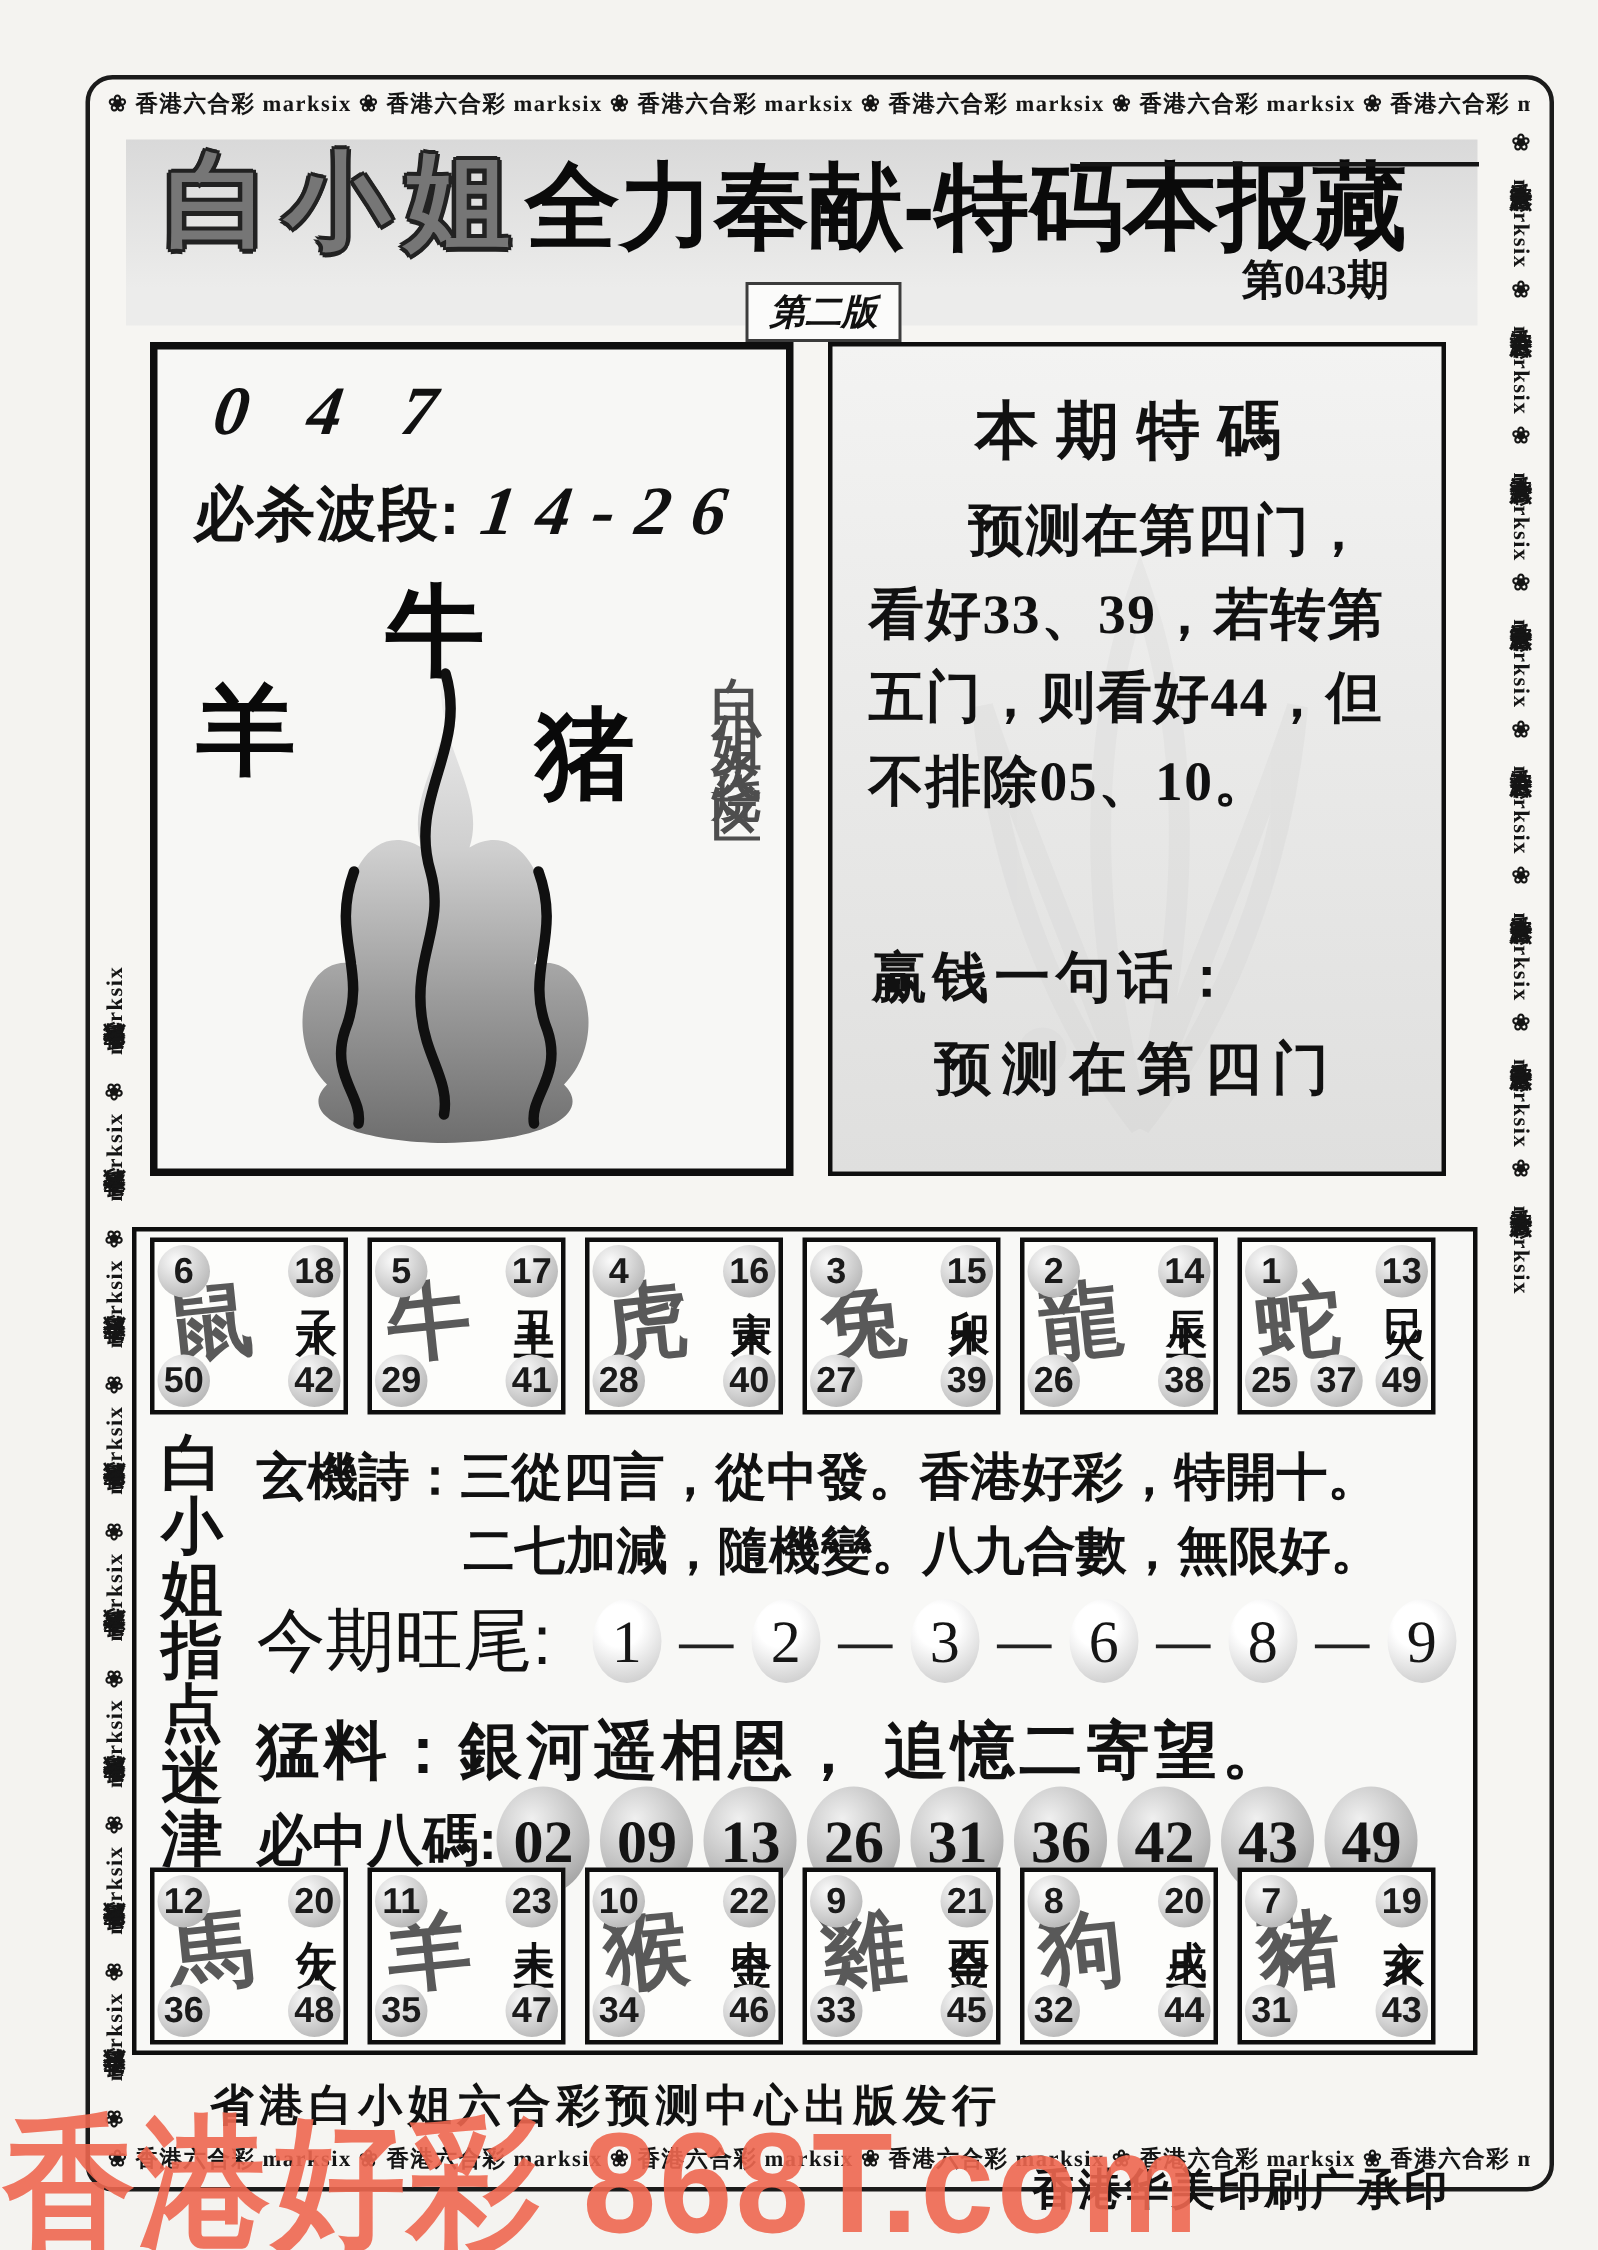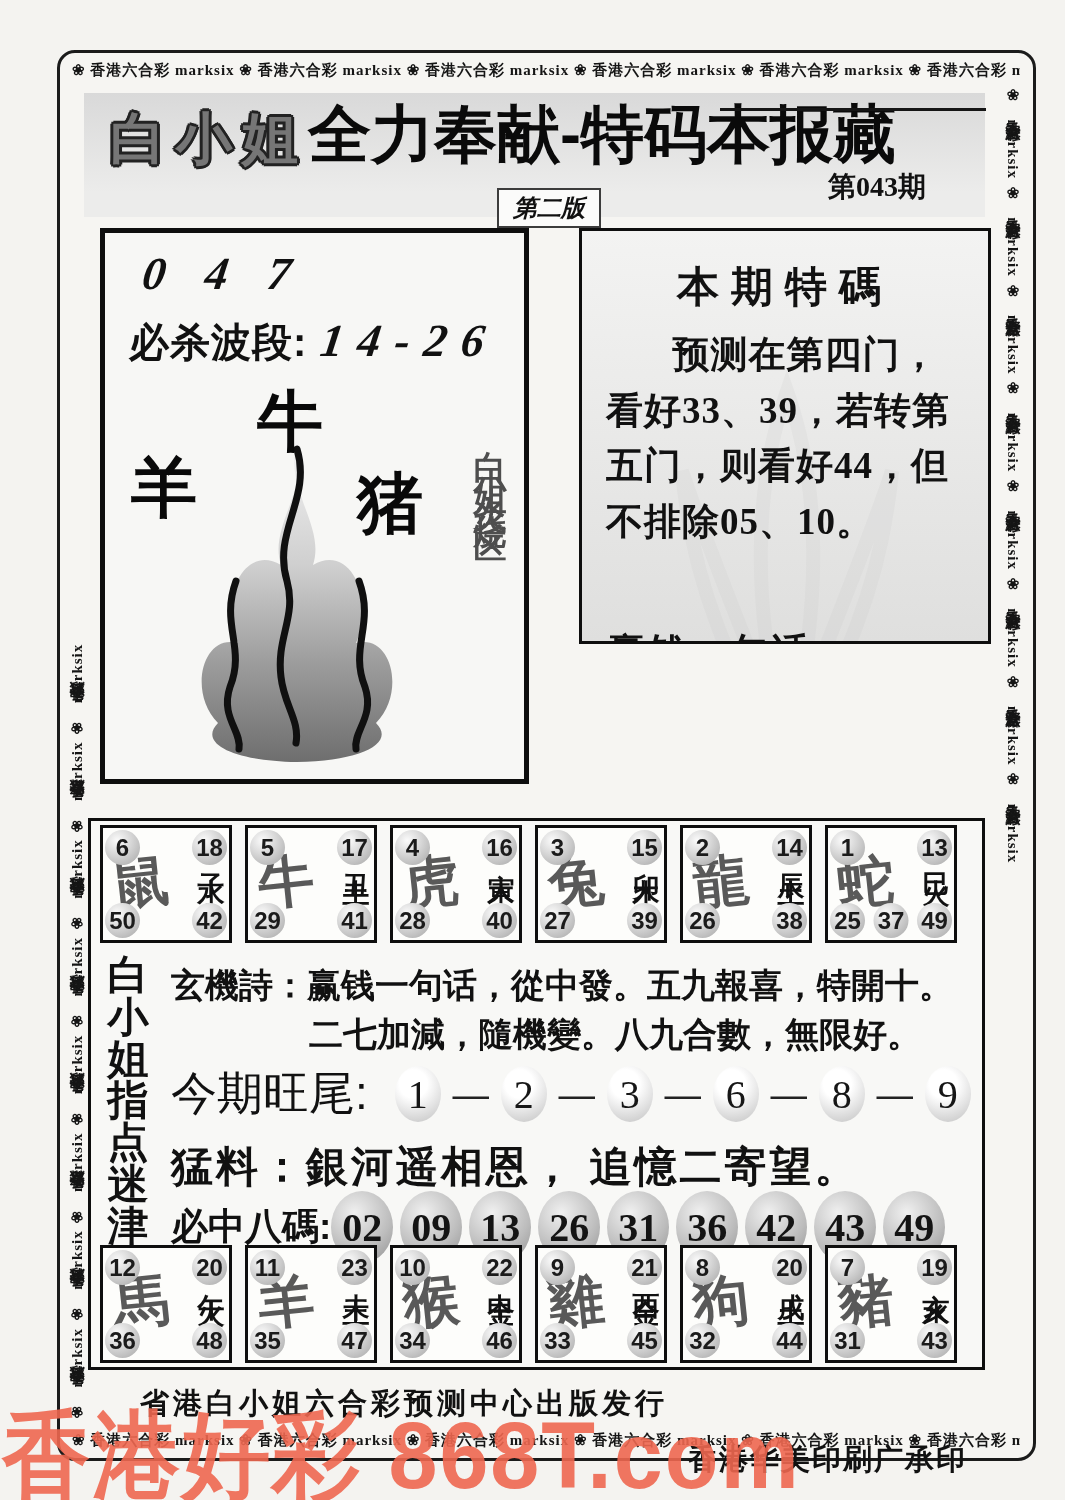--- a/index.html
+++ b/index.html
@@ -24,21 +24,21 @@
   .band-left{left:61px;top:86px;width:26px;height:1335px;writing-mode:vertical-lr;transform:rotate(180deg);}
   .band-right{left:1003px;top:86px;width:26px;height:1335px;writing-mode:vertical-lr;}
 
   
   .masthead{
     position:absolute;left:84px;top:93px;width:901px;height:124px;
     background:linear-gradient(180deg,#d9d9d9,#ececeb 80%);
   }
   .title-row{position:absolute;left:26px;top:8px;display:flex;align-items:flex-end;white-space:nowrap;}
   .brand{
-    font-size:56px;font-weight:900;color:#767676;letter-spacing:10px;line-height:1;
+    font-size:70px;font-weight:900;color:#767676;letter-spacing:10px;line-height:1;
     text-shadow:3px 0 #222,-3px 0 #222,0 3px #222,0 -3px #222,2px 2px #222,-2px -2px #222,2px -2px #222,-2px 2px #222;
     font-family:"Liberation Serif",serif;
   }
   .main-title{font-size:63px;font-weight:900;color:#0a0a0a;letter-spacing:0px;line-height:1.05;font-family:"Liberation Sans",sans-serif;}
   .header-rule{position:absolute;left:720px;top:108px;width:266px;height:3px;background:#151515;z-index:4;}
   .issue{position:absolute;left:828px;top:168px;font-size:28px;font-weight:700;z-index:4;}
   .edition-badge{
     position:absolute;left:497px;top:188px;z-index:4;background:#fbfbfa;
     border:2px solid #3c3c3c;padding:2px 14px;font-size:24px;font-weight:700;font-style:italic;
   }
@@ -56,21 +56,21 @@
   .char-niu{left:152px;top:156px;}
   .char-yang{left:26px;top:222px;}
   .char-zhu{left:252px;top:238px;}
   .burn-label{
     position:absolute;right:12px;top:192px;writing-mode:vertical-rl;
     font-size:33px;font-weight:700;color:#4e4e4e;letter-spacing:16px;
   }
 
   
   .special-box{
-    position:absolute;left:579px;top:228px;width:412px;height:416px;
+    position:absolute;left:552px;top:228px;width:412px;height:556px;
     border:3px solid #0e0e0e;box-sizing:border-box;
     background:linear-gradient(180deg,#f3f3f2,#dfdfde);overflow:hidden;
   }
   .motif-svg{position:absolute;left:20px;top:120px;width:370px;height:430px;opacity:.35;}
   .special-title{position:absolute;top:28px;width:100%;text-align:center;font-size:42px;font-weight:800;letter-spacing:12px;}
   .special-body{position:absolute;top:96px;left:24px;width:364px;font-size:37px;line-height:1.5;font-weight:600;text-indent:1.8em;letter-spacing:1px;}
   .slogan-label{position:absolute;top:396px;left:26px;font-size:37px;font-weight:900;letter-spacing:4px;}
   .slogan-text{position:absolute;top:456px;width:100%;text-align:center;font-size:38px;font-weight:900;letter-spacing:7px;}
 
   
@@ -252,21 +252,21 @@
       <div>白</div>
       <div>小</div>
       <div>姐</div>
       <div>指</div>
       <div>点</div>
       <div>迷</div>
       <div>津</div>
     </div>
 
   <div class="xuanji">
-    <div><span>玄機詩：</span><span>赢钱一句话，從中發。五九報喜，特開十。</span></div>
+    <div><span>玄機詩：</span><span>三從四言，從中發。香港好彩，特開十。</span></div>
     <div class="line2">二七加減，隨機變。八九合數，無限好。</div>
   </div>
 
   <div class="wangwei">
     <span class="wangwei-label">今期旺尾:</span>
     <span id="wangwei-nums" style="display:flex;align-items:center;">
         <span class="wcirc">1</span>
         <span class="wdash">—</span>
         <span class="wcirc">2</span>
         <span class="wdash">—</span>

